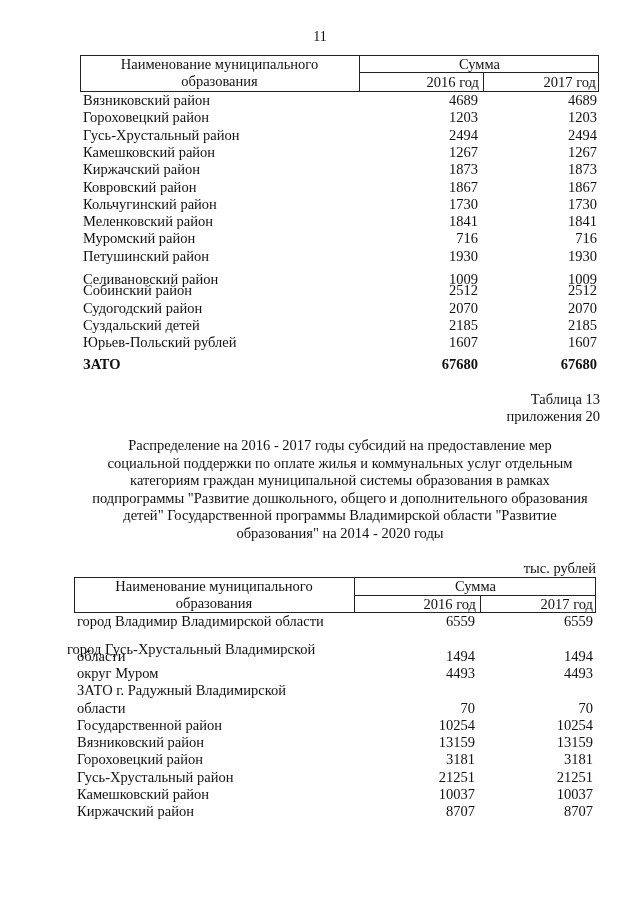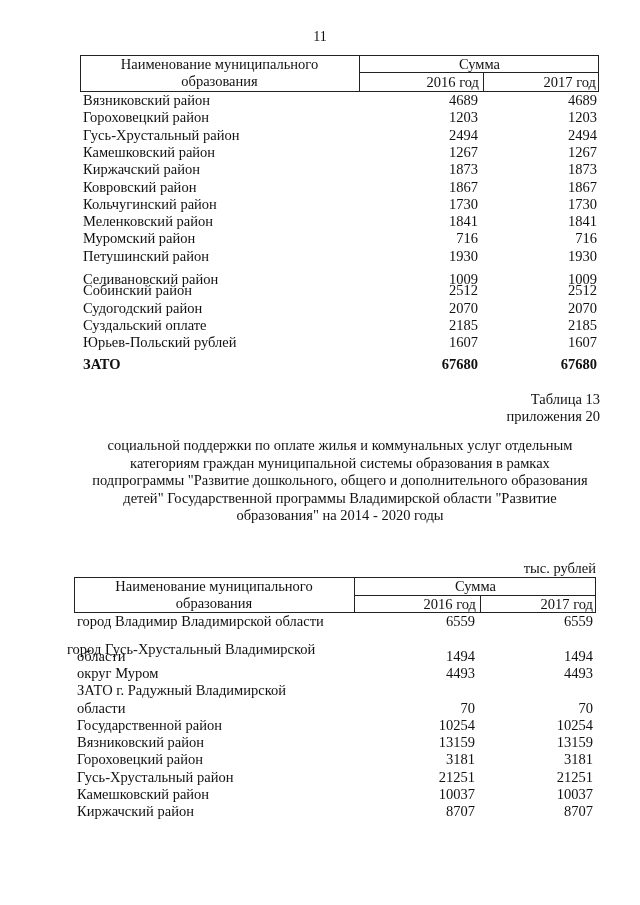--- a/index.html
+++ b/index.html
@@ -102,21 +102,21 @@
         <span class="name">Собинский район</span>
         <span class="v1" style="left: 0px; width: 395px;">2512</span>
         <span class="v2" style="left: 0px; width: 514px;">2512</span>
       </div>
       <div class="row" style="left: 83px; top: 299.6px; width: 515px;">
         <span class="name">Судогодский район</span>
         <span class="v1" style="left: 0px; width: 395px;">2070</span>
         <span class="v2" style="left: 0px; width: 514px;">2070</span>
       </div>
       <div class="row" style="left: 83px; top: 316.9px; width: 515px;">
-        <span class="name">Суздальский оплате</span>
+        <span class="name">Суздальский детей</span>
         <span class="v1" style="left: 0px; width: 395px;">2185</span>
         <span class="v2" style="left: 0px; width: 514px;">2185</span>
       </div>
       <div class="row" style="left: 83px; top: 334.2px; width: 515px;">
         <span class="name">Юрьев-Польский рублей</span>
         <span class="v1" style="left: 0px; width: 395px;">1607</span>
         <span class="v2" style="left: 0px; width: 514px;">1607</span>
       </div>
     </div>
 
@@ -124,20 +124,21 @@
     <span class="name">ЗАТО</span>
     <span class="v1" style="left:0;width:395px;">67680</span>
     <span class="v2" style="left:0;width:514px;">67680</span>
   </div>
 </div>
 
 <div class="abs caption" style="top:391px;">Таблица 13</div>
 <div class="abs caption" style="top:408px;margin-left:36px;">приложения 20</div>
 
 <div class="abs title-block">
+  <div>Распределение на 2016 - 2017 годы субсидий на предоставление мер</div>
   <div>социальной поддержки по оплате жилья и коммунальных услуг отдельным</div>
   <div>категориям граждан муниципальной системы образования  в рамках</div>
   <div style="white-space:nowrap;">подпрограммы "Развитие дошкольного, общего и дополнительного образования</div>
   <div>детей" Государственной программы Владимирской области "Развитие</div>
   <div>образования" на 2014 - 2020 годы</div>
 </div>
 
 <div class="abs units">тыс. рублей</div>
 
 <div class="tbl" style="left:0;top:0;">

